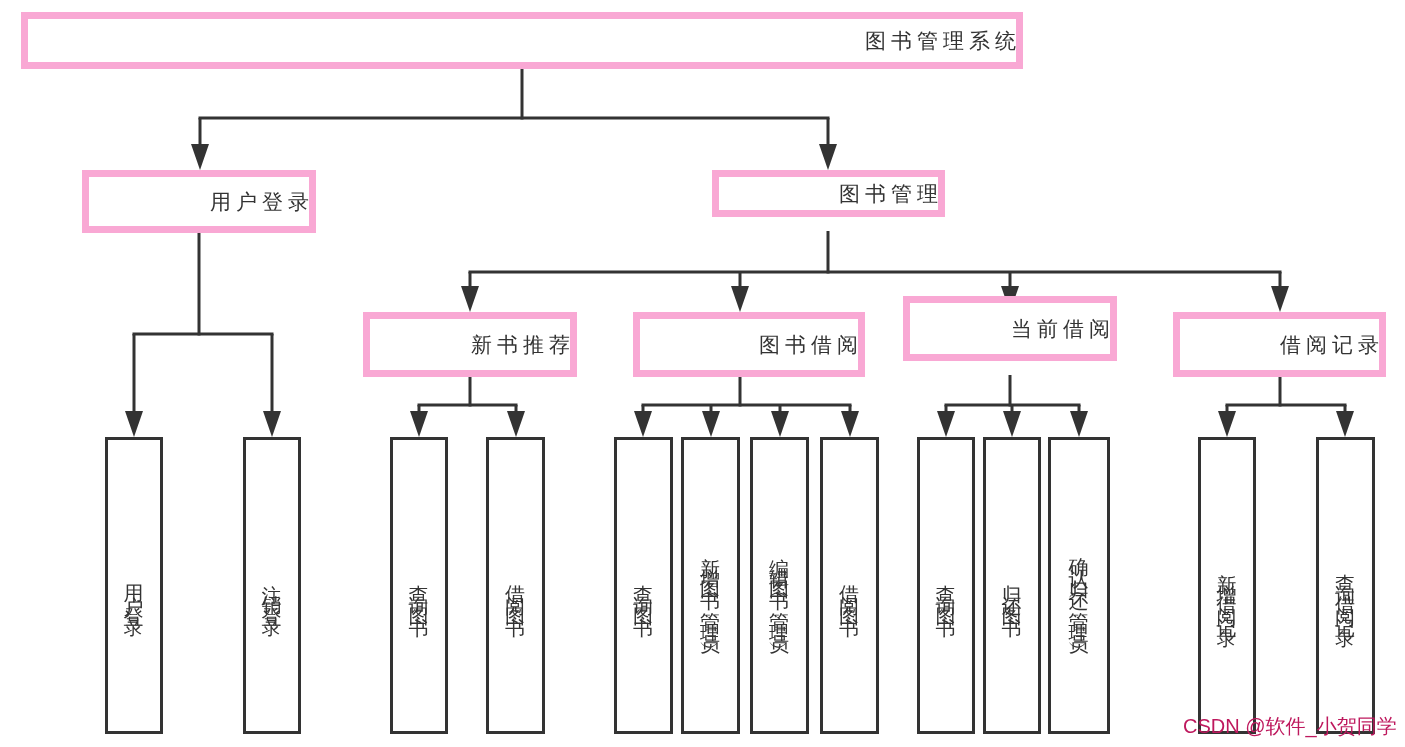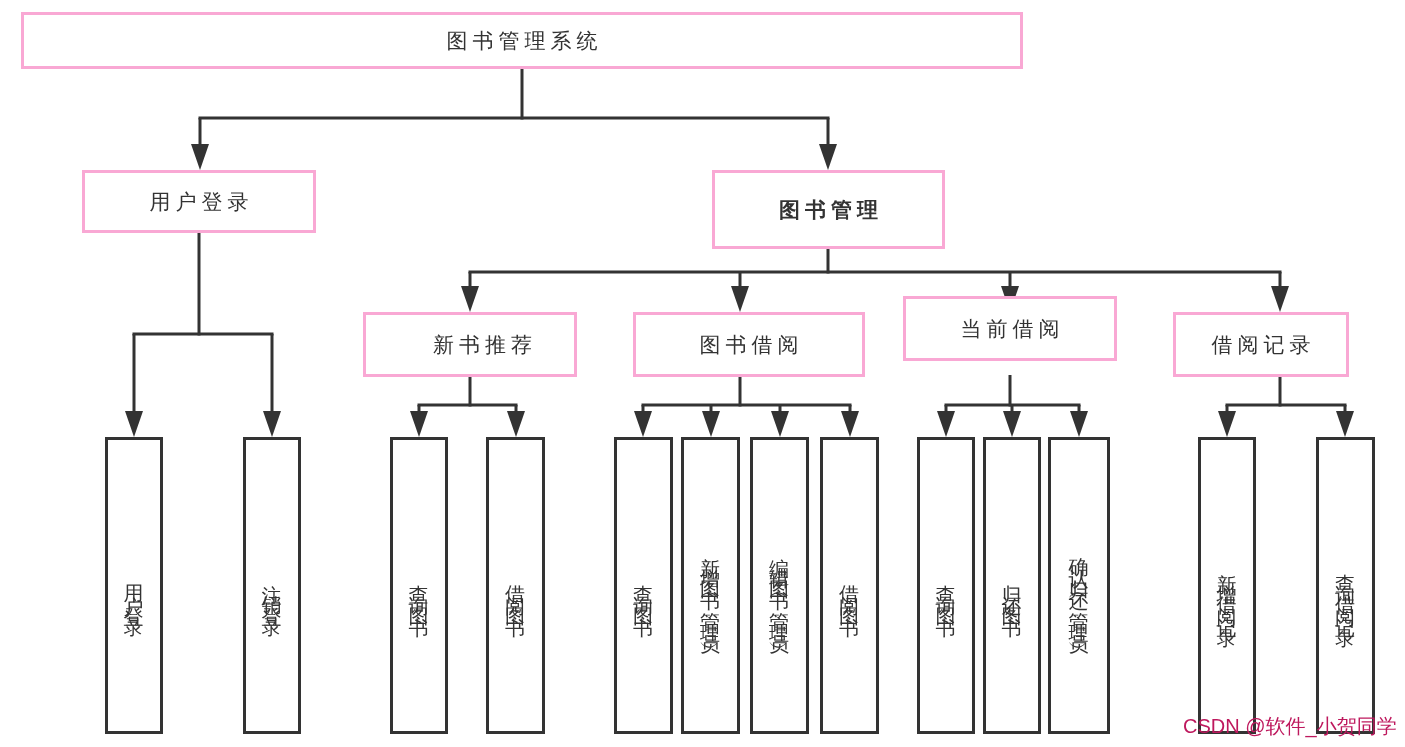--- a/index.html
+++ b/index.html
@@ -8,22 +8,22 @@
     width:1405px; height:747px;
     background:#ffffff;
     font-family:"Liberation Sans","DejaVu Sans",sans-serif;
     overflow:hidden;
   }
   .wires { position:absolute; left:0; top:0; width:1405px; height:747px; }
   .wires line { stroke:#333333; stroke-width:3; }
   .wires polygon { fill:#333333; stroke:none; }
   .box {
     position:absolute; box-sizing:border-box;
-    border:3px solid #f9a8d4; background:#ffffff;
-    display:flex; align-items:center; justify-content:center;
+    border:7px solid #f9a8d4; background:#ffffff;
+    display:flex; align-items:center; justify-content:flex-end;
   }
   .hlabel {
     font-size:21px; color:#333333; letter-spacing:5px; margin-right:-5px;
     white-space:nowrap; line-height:1;
   }
   .col {
     position:absolute; box-sizing:border-box;
     top:437px; height:297px;
     border:3px solid #333333; background:#ffffff;
     display:flex; align-items:center; justify-content:center;
@@ -143,34 +143,34 @@
     </g>
   </svg>
 
   <div class="box" style="left:21px; top:12px; width:1002px; height:57px;">
     <span class="hlabel">图书管理系统</span>
   </div>
 
   <div class="box" style="left:82px; top:170px; width:234px; height:63px;">
     <span class="hlabel">用户登录</span>
   </div>
-  <div class="box" style="left:712px; top:170px; width:233px; height:79px;font-weight:bold;">
+  <div class="box" style="left:712px; top:170px; width:233px; height:47px;">
     <span class="hlabel">图书管理</span>
   </div>
 
   <div class="box" style="left:363px; top:312px; width:214px; height:65px;padding-left:25px;">
     <span class="hlabel">新书推荐</span>
   </div>
   <div class="box" style="left:633px; top:312px; width:232px; height:65px;">
     <span class="hlabel">图书借阅</span>
   </div>
   <div class="box" style="left:903px; top:296px; width:214px; height:65px;">
     <span class="hlabel">当前借阅</span>
   </div>
-  <div class="box" style="left:1173px; top:312px; width:176px; height:65px;">
+  <div class="box" style="left:1173px; top:312px; width:213px; height:65px;">
     <span class="hlabel">借阅记录</span>
   </div>
 
   <div class="col" style="left:105px; width:58px;">
     <span class="vlabel">用户登录</span>
   </div>
   <div class="col" style="left:243px; width:58px;">
     <span class="vlabel">注销登录</span>
   </div>
 

